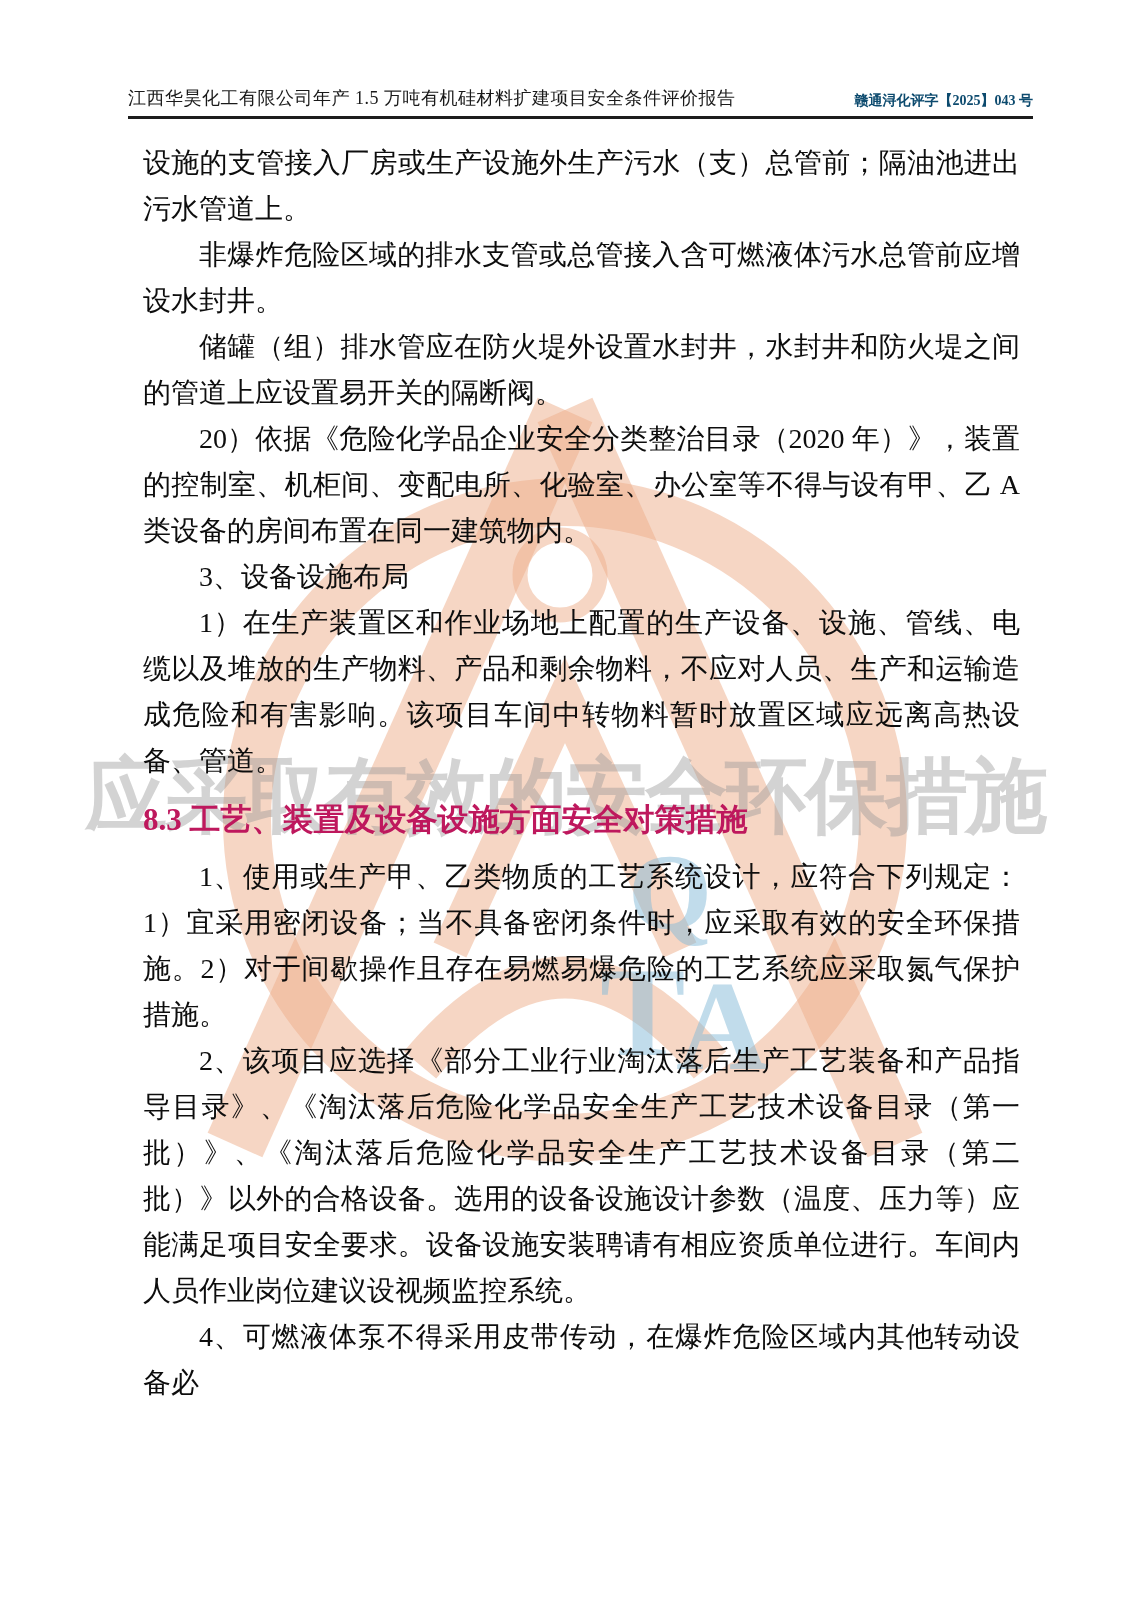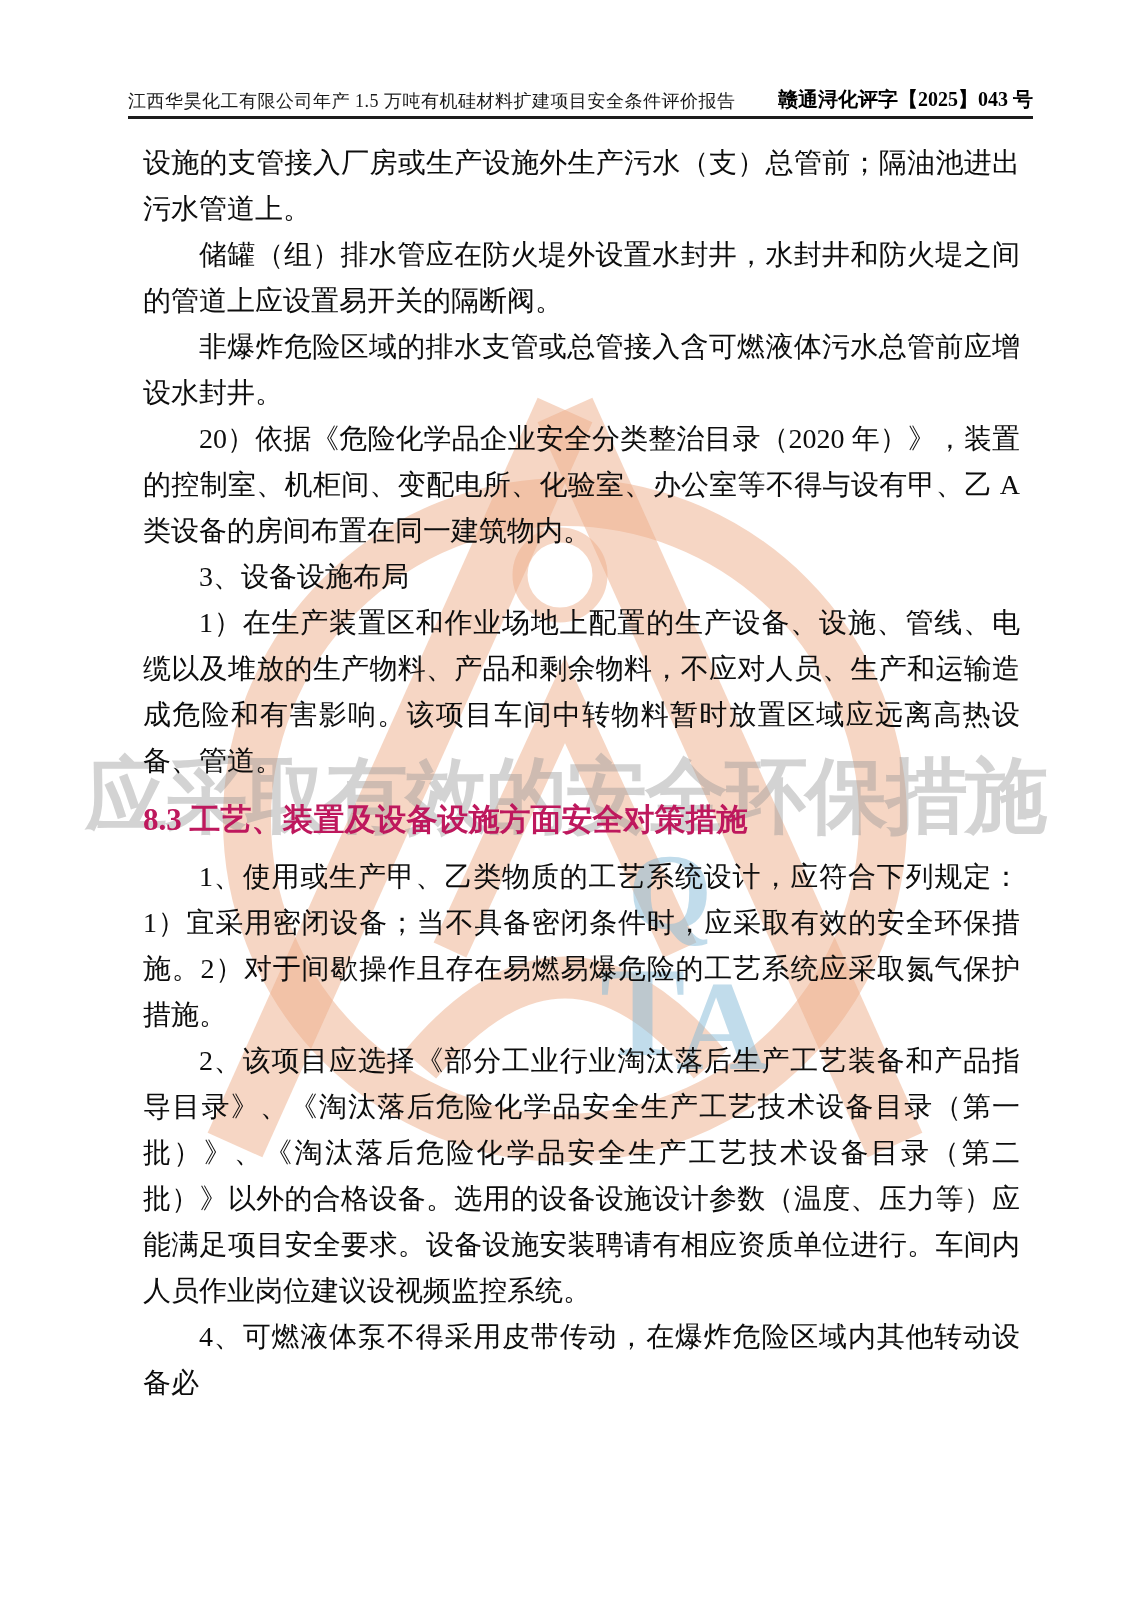--- a/index.html
+++ b/index.html
@@ -21,23 +21,23 @@
     justify-content:space-between;
     align-items:flex-end;
   }
   .header-left{
     font-size:18px;
     letter-spacing:0.5px;
     color:#1a1a1a;
     white-space:nowrap;
   }
   .header-right{
-    font-size:20px;
+    font-size:14px;
     font-weight:bold;
-    color:#000000;
+    color:#0c4a6e;
     white-space:nowrap;
   }
   .header-rule{
     position:absolute;
     left:128px; top:116px;
     width:905px;
     height:3px;
     background:#1c1c1c;
   }
   
@@ -121,22 +121,22 @@
   </svg>
 
   <div class="wm-company-text">应采取有效的安全环保措施</div>
 
   <div class="wm-letter wm-letter-q">Q</div>
   <div class="wm-letter wm-letter-t">T</div>
   <div class="wm-letter wm-letter-a">A</div>
 
   <div class="body-text">
     <p>设施的支管接入厂房或生产设施外生产污水（支）总管前；隔油池进出污水管道上。</p>
+    <p class="indent">非爆炸危险区域的排水支管或总管接入含可燃液体污水总管前应增设水封井。</p>
     <p class="indent">储罐（组）排水管应在防火堤外设置水封井，水封井和防火堤之间的管道上应设置易开关的隔断阀。</p>
-    <p class="indent">非爆炸危险区域的排水支管或总管接入含可燃液体污水总管前应增设水封井。</p>
     <p class="indent">20）依据《危险化学品企业安全分类整治目录（2020 年）》，装置的控制室、机柜间、变配电所、化验室、办公室等不得与设有甲、乙 A 类设备的房间布置在同一建筑物内。</p>
     <p class="indent">3、设备设施布局</p>
     <p class="indent">1）在生产装置区和作业场地上配置的生产设备、设施、管线、电缆以及堆放的生产物料、产品和剩余物料，不应对人员、生产和运输造成危险和有害影响。该项目车间中转物料暂时放置区域应远离高热设备、管道。</p>
 
     <h2 class="section-heading">8.3 工艺、装置及设备设施方面安全对策措施</h2>
 
     <p class="indent">1、使用或生产甲、乙类物质的工艺系统设计，应符合下列规定：1）宜采用密闭设备；当不具备密闭条件时，应采取有效的安全环保措施。2）对于间歇操作且存在易燃易爆危险的工艺系统应采取氮气保护措施。</p>
     <p class="indent">2、该项目应选择《部分工业行业淘汰落后生产工艺装备和产品指导目录》、《淘汰落后危险化学品安全生产工艺技术设备目录（第一批）》、《淘汰落后危险化学品安全生产工艺技术设备目录（第二批）》以外的合格设备。选用的设备设施设计参数（温度、压力等）应能满足项目安全要求。设备设施安装聘请有相应资质单位进行。车间内人员作业岗位建议设视频监控系统。</p>
     <p class="indent">4、可燃液体泵不得采用皮带传动，在爆炸危险区域内其他转动设备必</p>
   </div>

